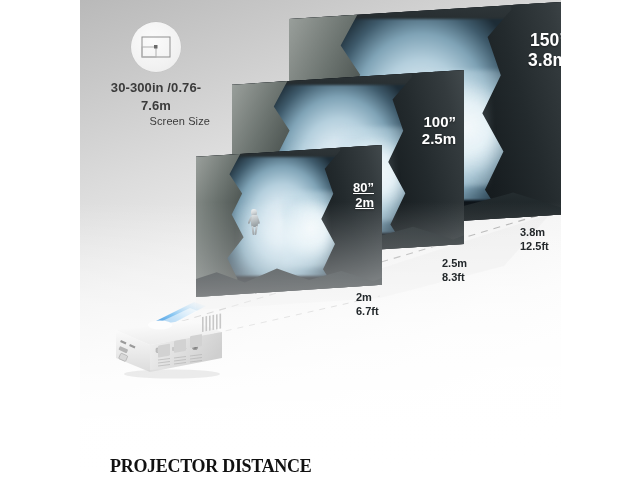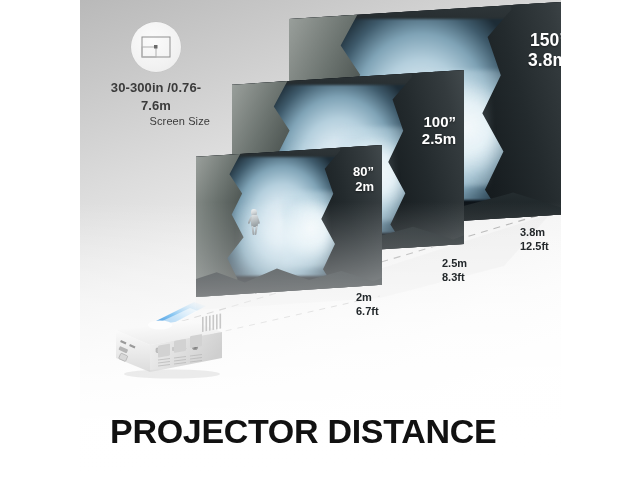--- a/index.html
+++ b/index.html
@@ -106,36 +106,37 @@
   .astro .l1{left:20%;transform:rotate(-7deg);}
   .astro .l2{left:54%;transform:rotate(9deg);}
   .astro .arm{position:absolute;top:26%;width:20%;height:32%;border-radius:30%;
     background:linear-gradient(170deg,#ccd2d5 0%,#8a9195 100%);}
   .astro .a1{left:-10%;transform:rotate(22deg);}
   .astro .a2{left:88%;transform:rotate(-18deg);}
 
   
   #lbl-150{right:8px;top:30px;font-size:17.5px;}
   #lbl-100{right:8px;top:22px;font-size:15px;margin-top:22px;}
-  #lbl-80{right:8px;top:20px;font-size:13px;}
+  #lbl-80{right:8px;top:36px;font-size:13px;text-decoration:underline;}
 
   
   .dist{position:absolute;color:#23282b;font-weight:700;line-height:1.25;font-size:11px;}
   #dist-38{left:440px;top:226px;}
   #dist-25{left:362px;top:257px;}
   #dist-2{left:276px;top:291px;}
 
   
   .proj{position:absolute;left:14px;top:300px;width:134px;height:80px;}
 
   
   .title{
-    position:absolute;left:30px;bottom:30px;width:440px;
-    font-size:34px;font-weight:800;letter-spacing:-.3px;line-height:1.12;
+    position:absolute;left:30px;bottom:4px;width:440px;
+    font-size:18px;font-weight:800;letter-spacing:-.3px;line-height:1.12;
     color:#111111;
+    font-family:Liberation Serif, serif;
   }
   .title span{display:block;}
 </style>
 </head>
 <body>
 
 <div class="stage">
 
   <div class="panel">
 

